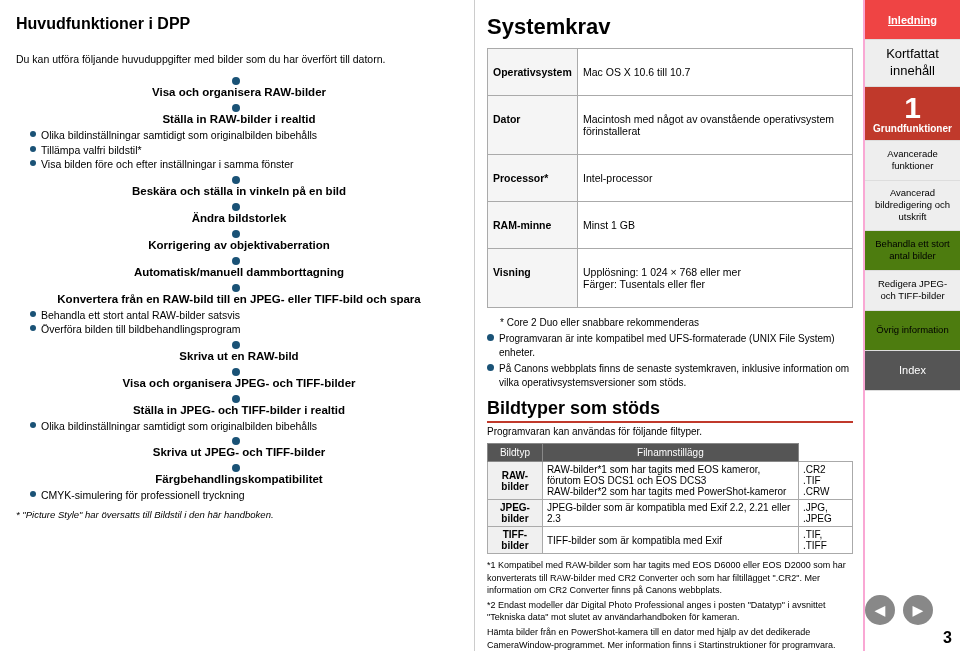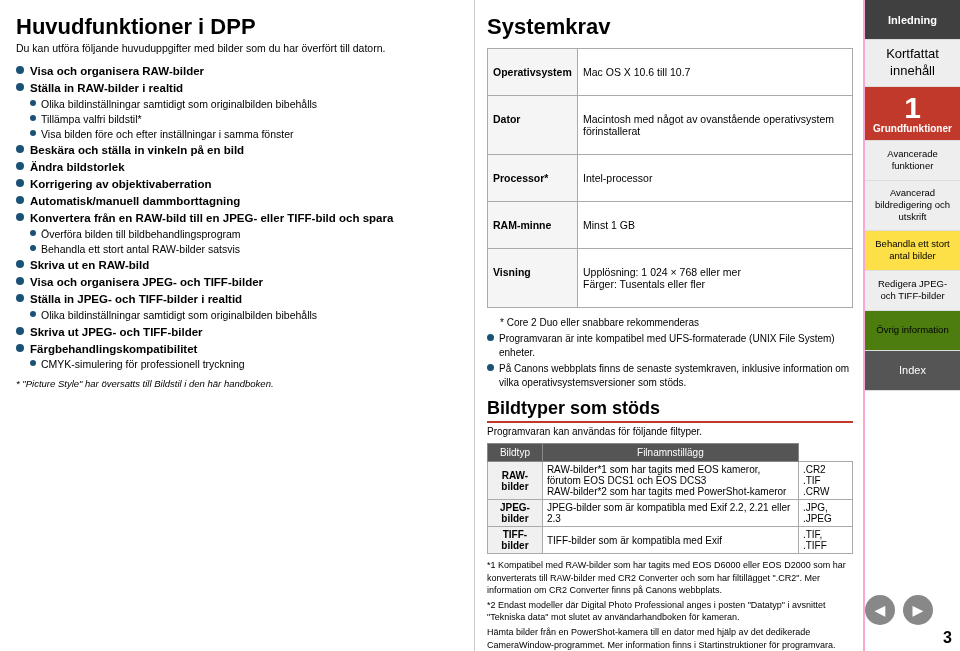--- a/index.html
+++ b/index.html
@@ -15,36 +15,37 @@
     }
 
     
     .main-content {
       flex: 1;
       padding: 14px 12px 10px 16px;
       border-right: 1px solid #ccc;
     }
 
     .main-title {
-      font-size: 22px;
-      font-weight: bold;
-      margin-bottom: 2px;
+      font-size: 16px;
+      font-weight: bold;
+      margin-bottom: 20px;
       line-height: 1.2;
     }
 
     .main-subtitle {
       font-size: 10.5px;
       margin-bottom: 10px;
       color: #000;
     }
 
     .bullet-main {
       display: flex;
-      align-items: flex-start;
+      align-items: center;
       margin-bottom: 2px;
+      flex-direction: column;
     }
 
     .bullet-main .dot {
       width: 8px;
       height: 8px;
       background: #1a5276;
       border-radius: 50%;
       margin-right: 6px;
       margin-top: 2px;
       flex-shrink: 0;
@@ -209,24 +210,25 @@
       font-size: 10px;
       text-align: center;
       cursor: pointer;
       min-height: 40px;
       display: flex;
       align-items: center;
       justify-content: center;
     }
 
     .sidebar-item.inledning {
-      background: #404040;
+      background: #ef4444;
       color: #fff;
       font-weight: bold;
       font-size: 11px;
+      text-decoration: underline;
     }
 
     .sidebar-item.kortfattat {
       background: #eee;
       font-size: 13px;
       line-height: 1.3;
     }
 
     .sidebar-item.grundfunktioner {
       background: #c0392b;
@@ -250,21 +252,21 @@
       font-size: 9.5px;
     }
 
     .sidebar-item.avancerad-bildredigering {
       background: #eee;
       line-height: 1.3;
       font-size: 9.5px;
     }
 
     .sidebar-item.behandla {
-      background: #fde047;
+      background: #4d7c0f;
       line-height: 1.3;
       font-size: 9.5px;
     }
 
     .sidebar-item.redigera {
       background: #eee;
       line-height: 1.3;
       font-size: 9.5px;
     }
 
@@ -354,25 +356,25 @@
         <span class="dot"></span>
         <span class="bullet-main-text">Automatisk/manuell dammborttagning</span>
       </div>
       <div class="bullet-main">
         <span class="dot"></span>
         <span class="bullet-main-text">Konvertera från en RAW-bild till en JPEG- eller TIFF-bild och spara</span>
       </div>
       <div class="sub-bullets">
         <div class="sub-bullet">
           <span class="dot-small"></span>
+          <span class="sub-bullet-text">Behandla ett stort antal RAW-bilder satsvis</span>
+        </div>
+        <div class="sub-bullet">
+          <span class="dot-small"></span>
           <span class="sub-bullet-text">Överföra bilden till bildbehandlingsprogram</span>
-        </div>
-        <div class="sub-bullet">
-          <span class="dot-small"></span>
-          <span class="sub-bullet-text">Behandla ett stort antal RAW-bilder satsvis</span>
         </div>
       </div>
       <div class="bullet-main">
         <span class="dot"></span>
         <span class="bullet-main-text">Skriva ut en RAW-bild</span>
       </div>
       <div class="bullet-main">
         <span class="dot"></span>
         <span class="bullet-main-text">Visa och organisera JPEG- och TIFF-bilder</span>
       </div>

